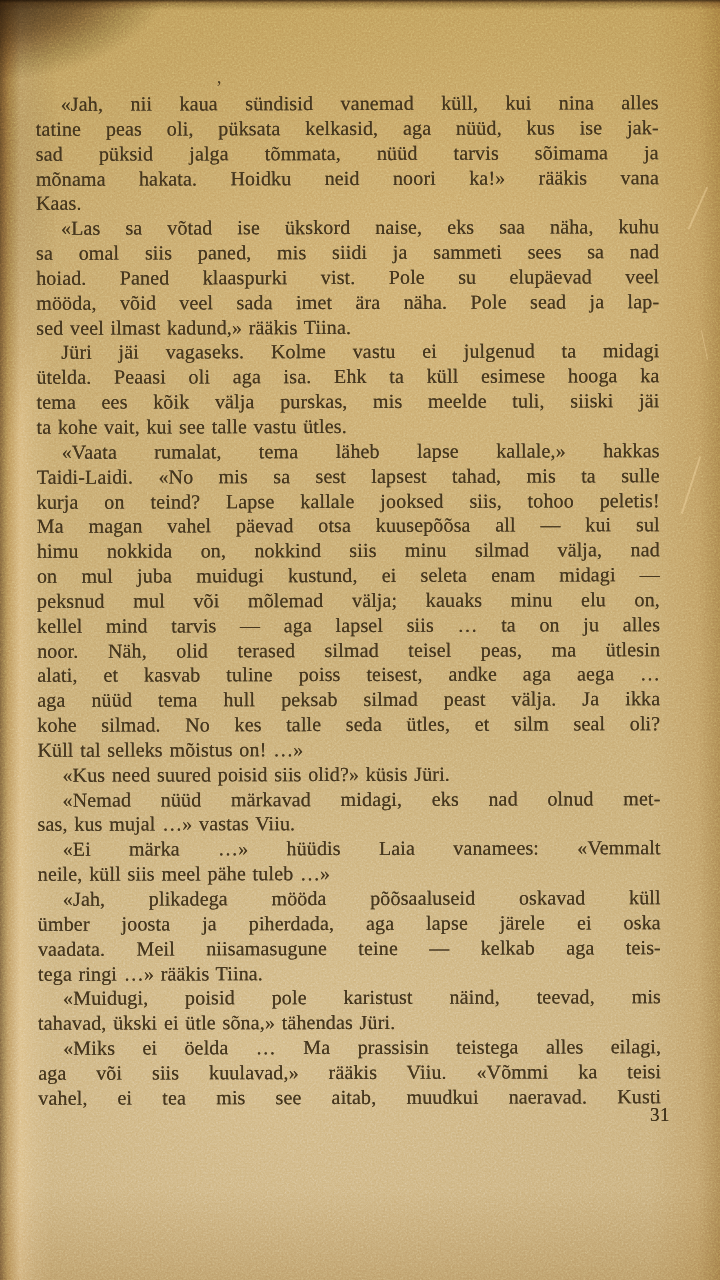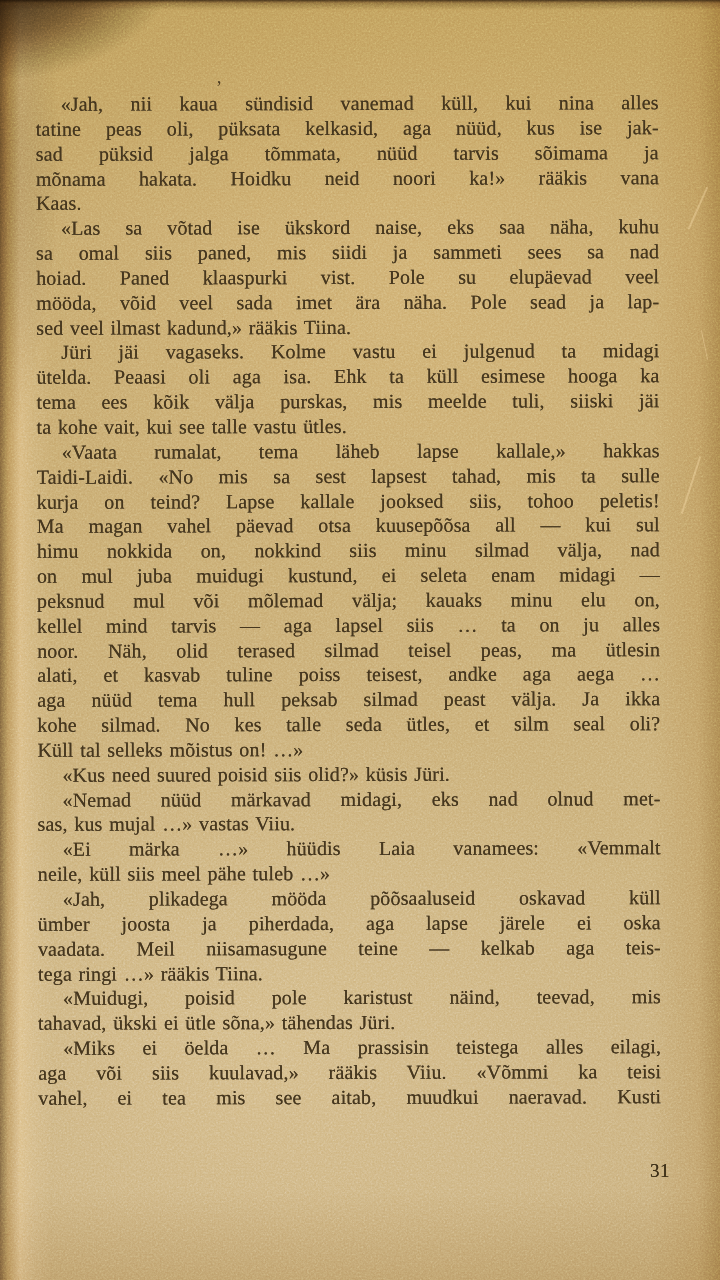--- a/index.html
+++ b/index.html
@@ -38,21 +38,21 @@
     font-size:20px;line-height:24.85px;
     color:var(--ink,#46371f);
     letter-spacing:0.15px;word-spacing:1.5px;
     text-shadow:0 0 0.6px rgba(62,48,26,0.85);
     transform:rotate(-0.15deg);
   }
   .line{text-align:justify;text-align-last:justify;white-space:nowrap;}
   .line.last{text-align-last:left;}
   .line.indent{padding-left:25px;}
   .pagenum{
-    position:absolute;left:640px;top:1160px;width:40px;text-align:center;
+    position:absolute;left:640px;top:1104px;width:40px;text-align:center;
     font-size:19px;color:#3f3119;letter-spacing:0.5px;
     text-shadow:0 0 0.6px rgba(55,42,20,0.9);
   }
   .stray{
     position:absolute;left:216px;top:78px;
     font-size:18px;color:#4a3a20;
   }
   
   .scratch{position:absolute;background:rgba(255,230,180,0.35);pointer-events:none;}
   .s1{left:697px;top:185px;width:1.5px;height:46px;transform:rotate(24deg);}

